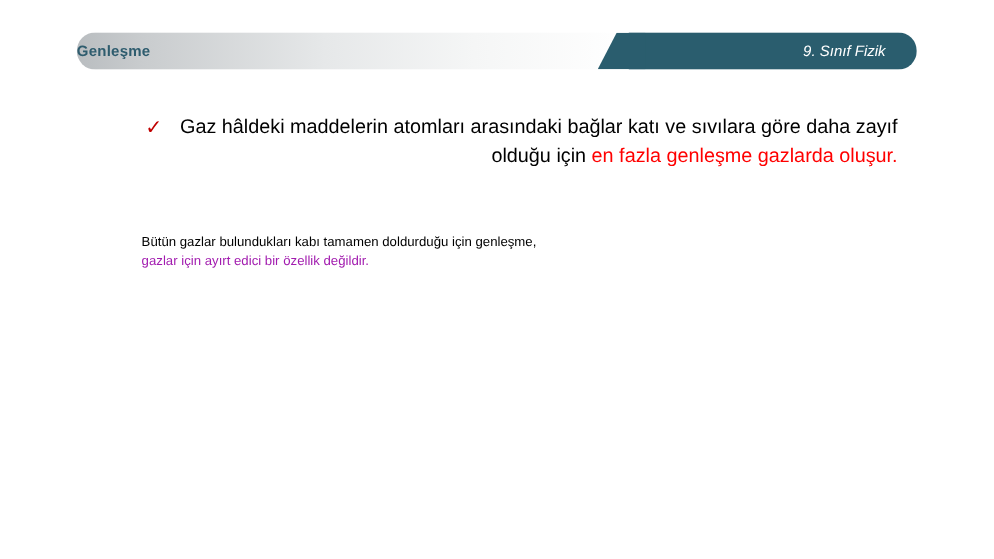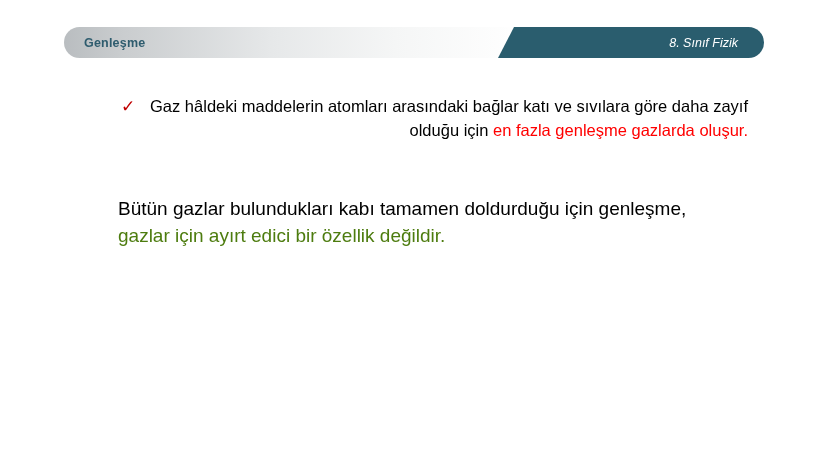--- a/index.html
+++ b/index.html
@@ -36,21 +36,20 @@
     position: relative;
     width: 460px;
     background: linear-gradient(to right, #b9bdc0 0%, #c9ccce 12%, #e6e8e9 45%, #f5f6f6 72%, #ffffff 100%);
     display: flex;
     align-items: center;
   }
   .header-title {
     font-size: 12.5px;
     font-weight: bold;
     color: #2e5c6e;
-    padding-left: 20px;
     letter-spacing: 0.2px;
     white-space: nowrap;
   }
   .header-right {
     position: relative;
     flex: 1;
     background: #2a5d6e;
     display: flex;
     align-items: center;
     justify-content: flex-end;
@@ -107,39 +106,39 @@
   .red {
     color: #ff0000;
   }
 
   .para {
     padding: 0 120px 0 118px;
     box-sizing: border-box;
     margin-top: 52px;
   }
   .para-line {
-    font-size: 19px;
+    font-size: 11px;
     line-height: 1.45;
     color: #000000;
   }
   .para-line.red {
-    color: #4d7c0f;
+    color: #a21caf;
   }
 </style>
 </head>
 <body>
 
 <div class="slide">
 
   <div class="header-bar">
     <div class="header-left">
       <span class="header-title">Genleşme</span>
     </div>
     <div class="header-right">
-      <span class="header-subtitle">8. Sınıf Fizik</span>
+      <span class="header-subtitle">9. Sınıf Fizik</span>
     </div>
   </div>
 
   <div class="content">
 
     <div class="bullet-row">
       <span class="check-icon">✓</span>
       <div class="bullet-text"><span>Gaz hâldeki maddelerin atomları arasındaki bağlar katı ve sıvılara göre daha zayıf olduğu için </span><span class="red">en fazla genleşme gazlarda oluşur.</span></div>
     </div>
 

